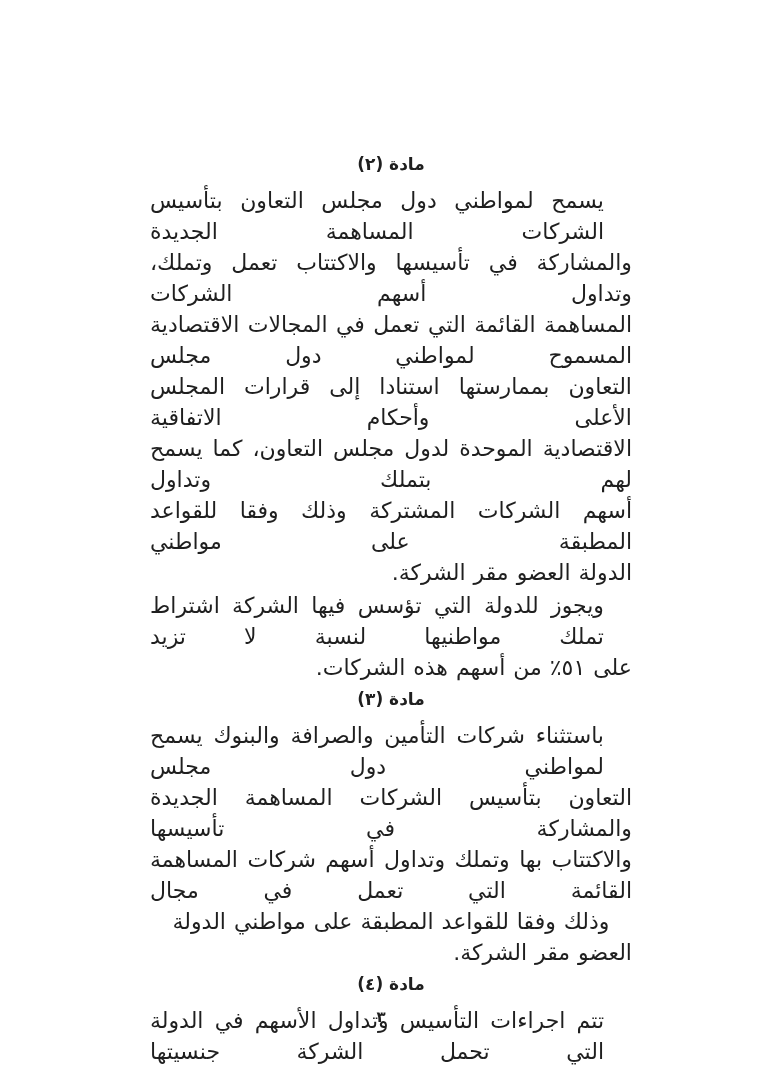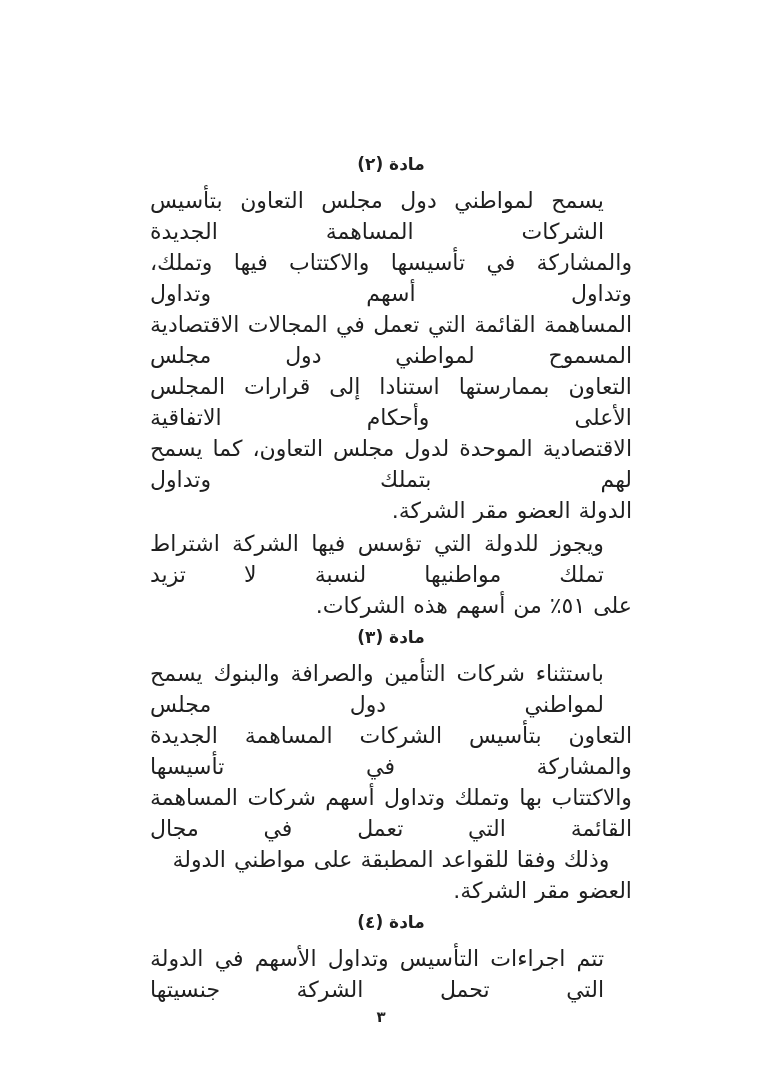--- a/index.html
+++ b/index.html
@@ -64,24 +64,25 @@
   }
 </style>
 </head>
 <body>
 
 <div class="page">
   <div class="text-block">
       <div class="article-heading">مادة (٢)</div>
       <div class="paragraph">
         <div class="line indent">يسمح لمواطني دول مجلس التعاون بتأسيس الشركات المساهمة الجديدة</div>
-        <div class="line">والمشاركة في تأسيسها والاكتتاب فيها وتملك، وتداول أسهم وتداول</div>
+        <div class="line">والمشاركة في تأسيسها والاكتتاب تعمل وتملك، وتداول أسهم الشركات</div>
         <div class="line">المساهمة القائمة التي تعمل في المجالات الاقتصادية المسموح لمواطني دول مجلس</div>
         <div class="line">التعاون بممارستها استنادا إلى قرارات المجلس الأعلى وأحكام الاتفاقية</div>
         <div class="line">الاقتصادية الموحدة لدول مجلس التعاون، كما يسمح لهم بتملك وتداول</div>
+        <div class="line">أسهم الشركات المشتركة وذلك وفقا للقواعد المطبقة على مواطني</div>
         <div class="line last">الدولة العضو مقر الشركة.</div>
       </div>
       <div class="paragraph">
         <div class="line indent">ويجوز للدولة التي تؤسس فيها الشركة اشتراط تملك مواطنيها لنسبة لا تزيد</div>
         <div class="line last">على ٥١٪ من أسهم هذه الشركات.</div>
       </div>
       <div class="article-heading">مادة (٣)</div>
       <div class="paragraph">
         <div class="line indent">باستثناء شركات التأمين والصرافة والبنوك يسمح لمواطني دول مجلس</div>
         <div class="line">التعاون بتأسيس الشركات المساهمة الجديدة والمشاركة في تأسيسها</div>

